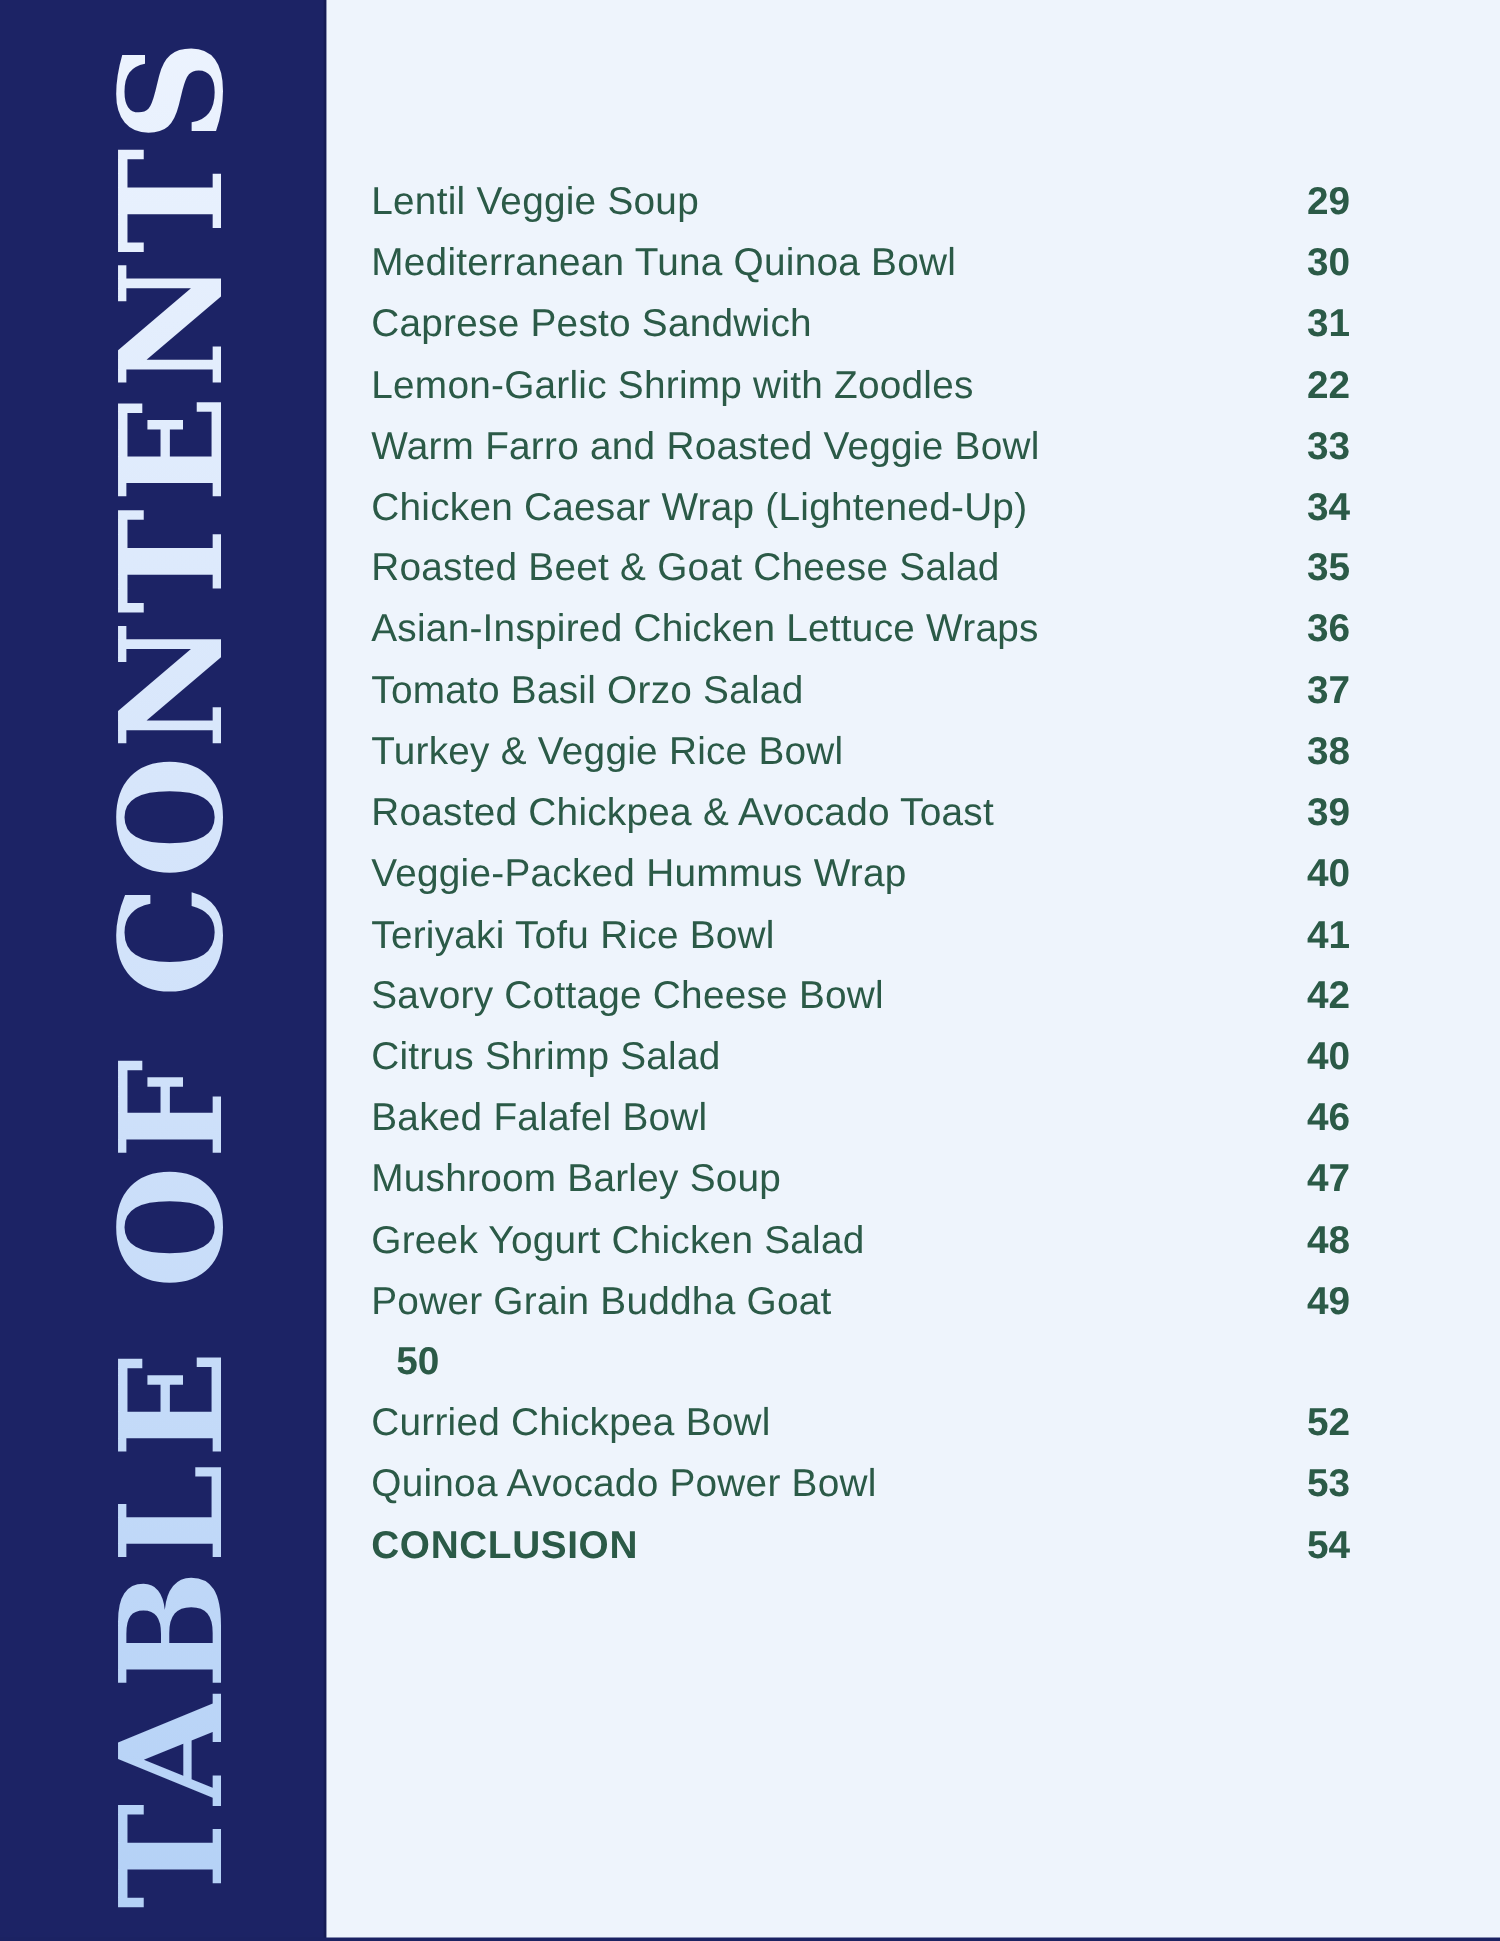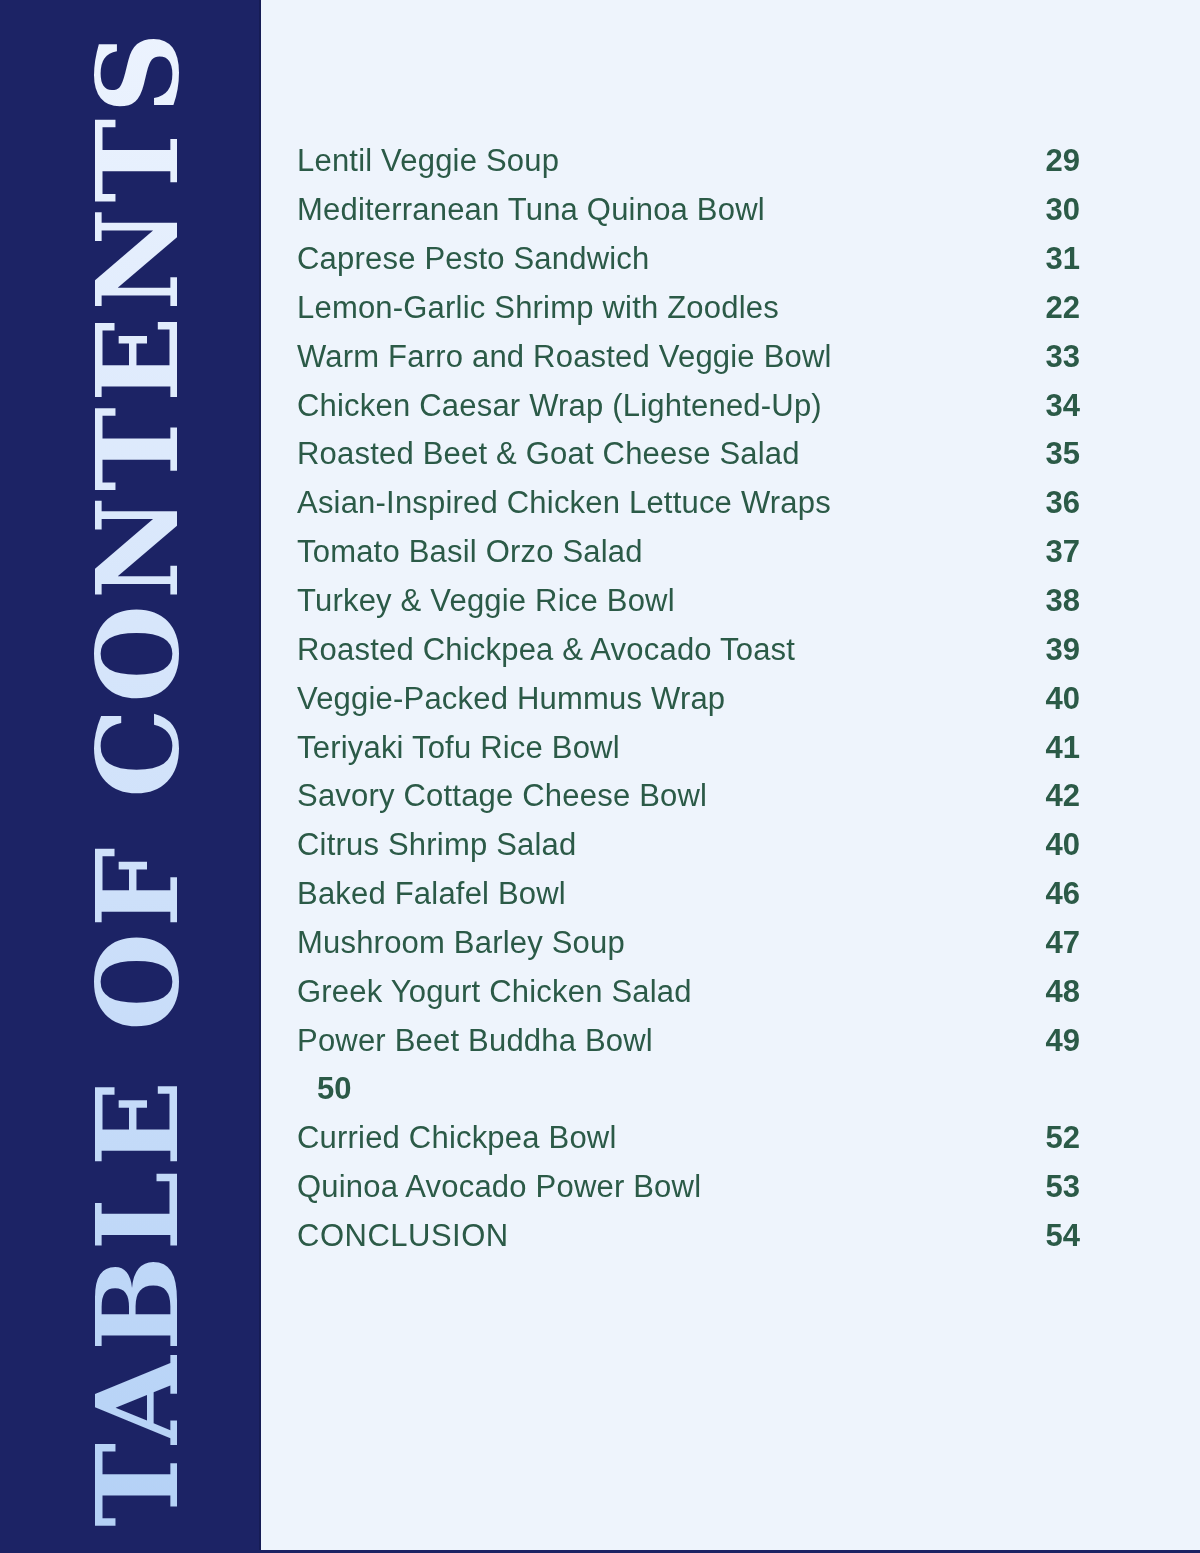--- a/index.html
+++ b/index.html
@@ -69,21 +69,21 @@
   }
   .row .label {
     font-weight: 400;
     letter-spacing: 0.2px;
   }
   .row .num {
     font-weight: 700;
     margin-left: 20px;
   }
   .row.bold .label {
-    font-weight: 400;
+    font-weight: 700;
     letter-spacing: 0.5px;
   }
   
   .bottom-line {
     position: absolute;
     left: 0;
     bottom: 0;
     width: 100%;
     height: 3px;
     background: #1b2263;
@@ -186,21 +186,21 @@
     <span class="label">Mushroom Barley Soup</span>
     <span class="num">47</span>
   </li>
 
   <li class="row">
     <span class="label">Greek Yogurt Chicken Salad</span>
     <span class="num">48</span>
   </li>
 
   <li class="row">
-    <span class="label">Power Beet Buddha Bowl</span>
+    <span class="label">Power Grain Buddha Goat</span>
     <span class="num">49</span>
   </li>
 
   <li class="row">
     <span class="num">50</span>
   </li>
 
 
   <li class="row">
     <span class="label">Curried Chickpea Bowl</span>

